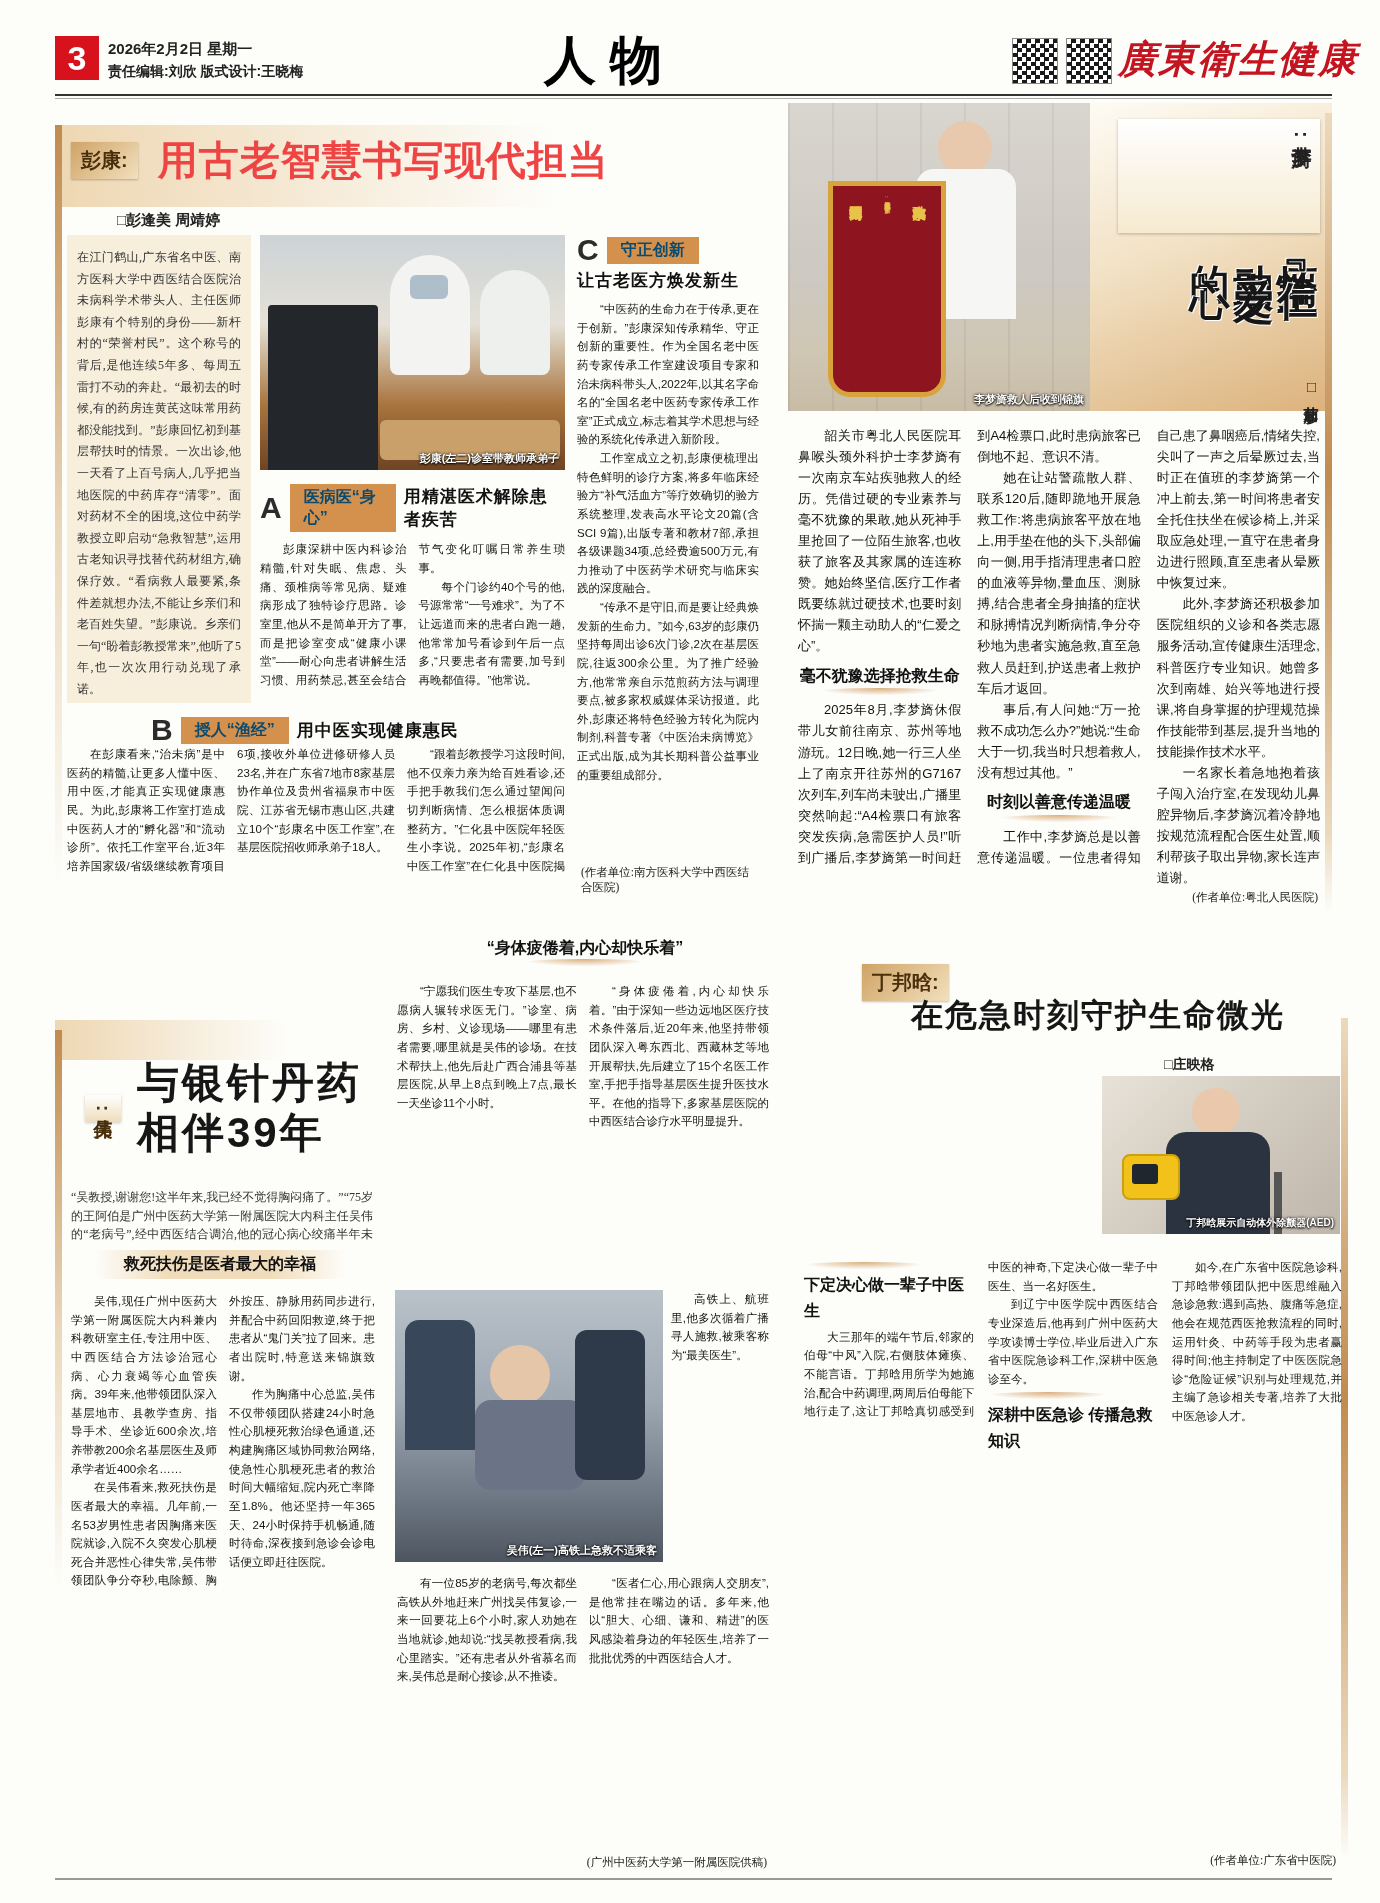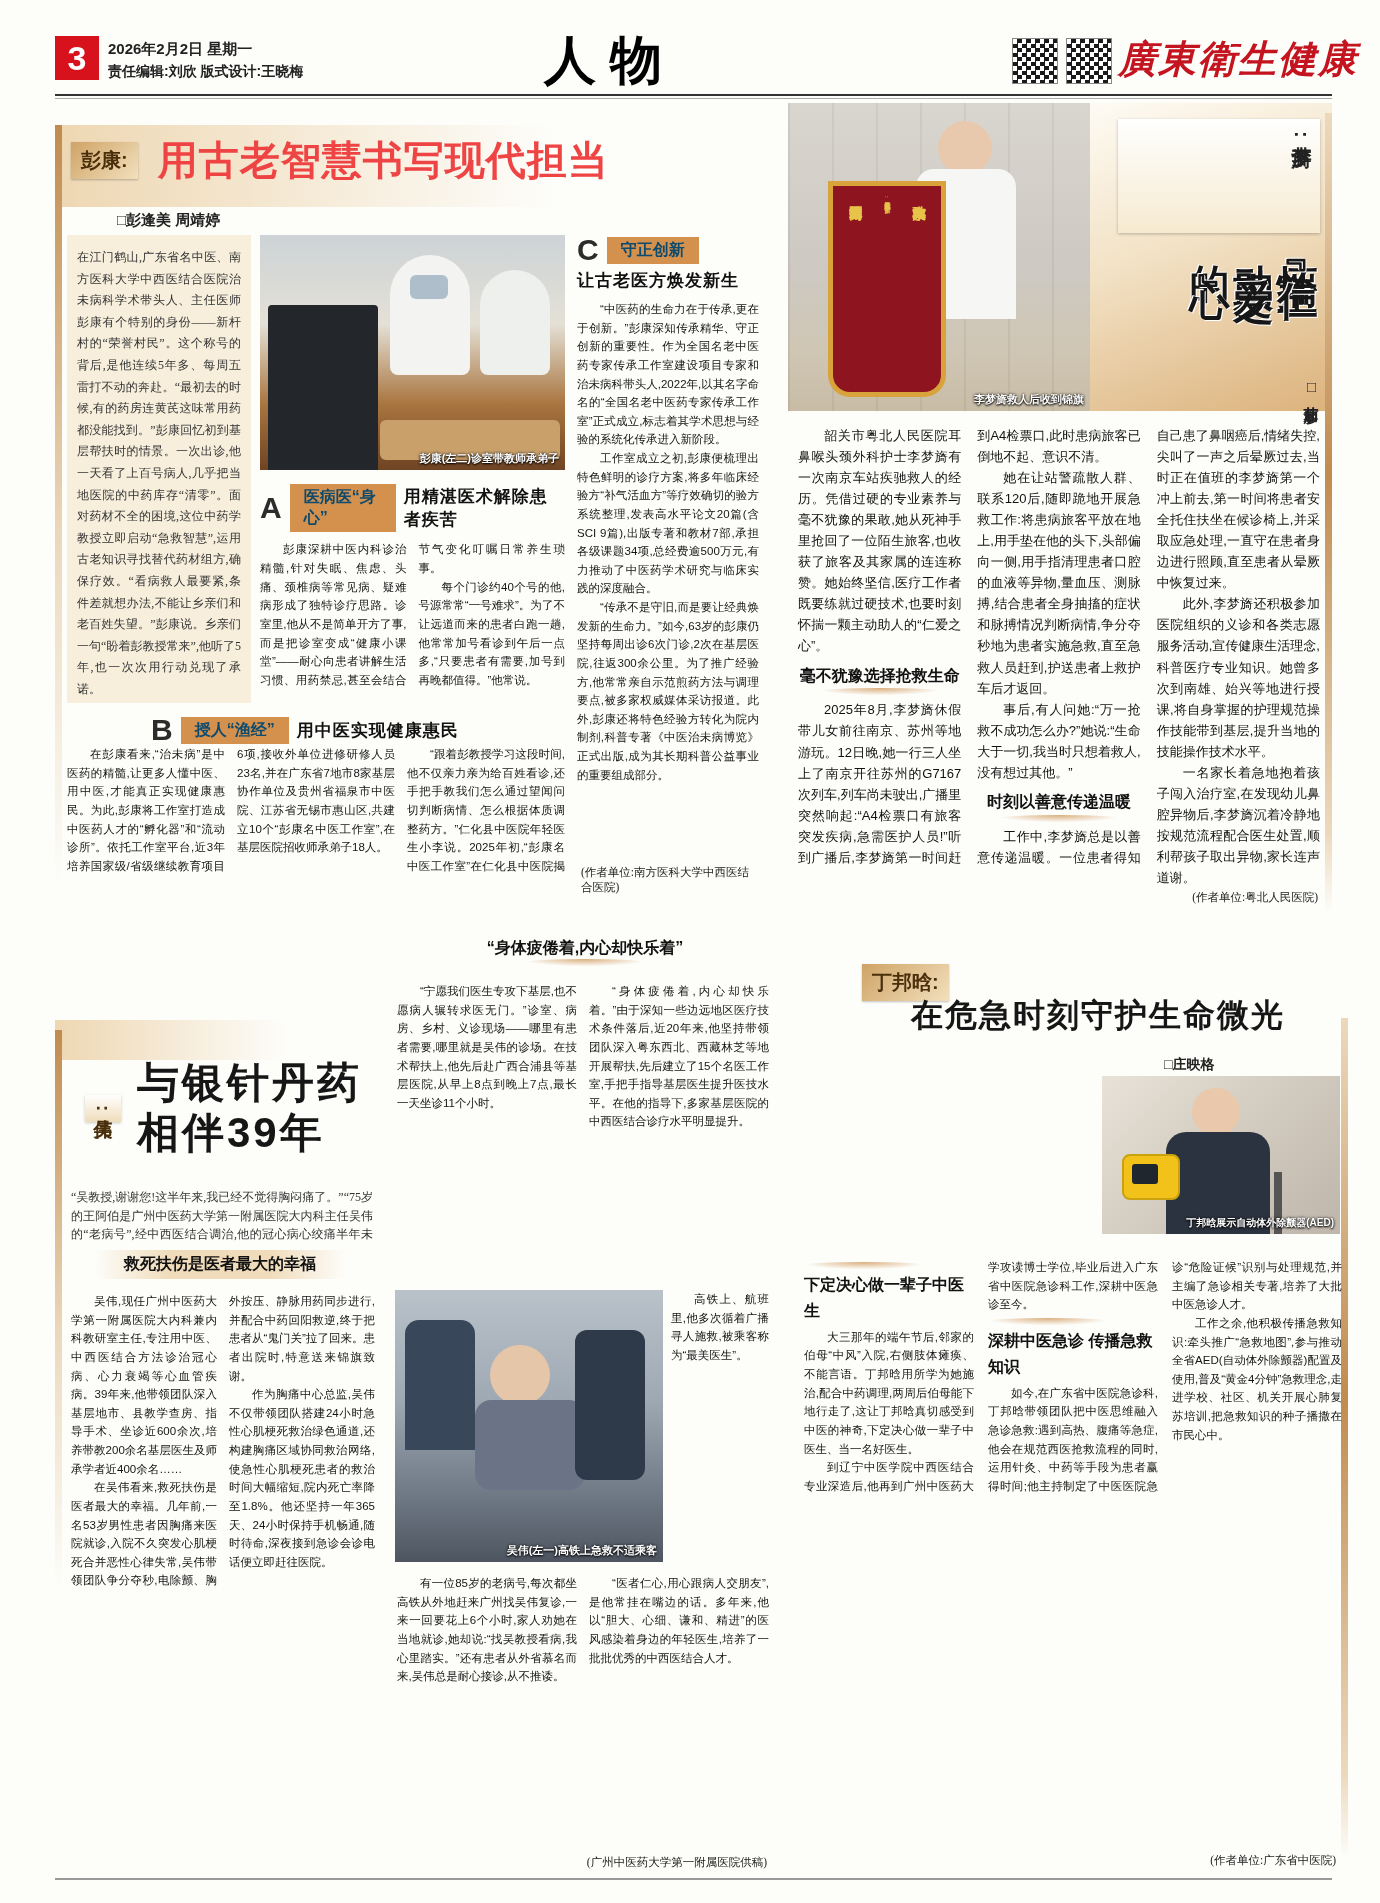--- a/index.html
+++ b/index.html
@@ -311,19 +311,18 @@
         <div class="swoosh"></div>
         <h4>下定决心做一辈子中医生</h4>
       </div>
       <p>大三那年的端午节后,邻家的伯母“中风”入院,右侧肢体瘫痪、不能言语。丁邦晗用所学为她施治,配合中药调理,两周后伯母能下地行走了,这让丁邦晗真切感受到中医的神奇,下定决心做一辈子中医生、当一名好医生。</p>
       <p>到辽宁中医学院中西医结合专业深造后,他再到广州中医药大学攻读博士学位,毕业后进入广东省中医院急诊科工作,深耕中医急诊至今。</p>
       <div class="subhead">
         <div class="swoosh"></div>
         <h4>深耕中医急诊 传播急救知识</h4>
       </div>
       <p>如今,在广东省中医院急诊科,丁邦晗带领团队把中医思维融入急诊急救:遇到高热、腹痛等急症,他会在规范西医抢救流程的同时,运用针灸、中药等手段为患者赢得时间;他主持制定了中医医院急诊“危险证候”识别与处理规范,并主编了急诊相关专著,培养了大批中医急诊人才。</p>
-      <p>工作之余,他积极传播急救知识:牵头推广“急救地图”,参与推动全省AED(自动体外除颤器)配置及使用,普及“黄金4分钟”急救理念,走进学校、社区、机关开展心肺复苏培训,把急救知识的种子播撒在市民心中。</p>
     </div>
     <div class="db-source source">(作者单位:广东省中医院)</div>
   </div>
 
   <div class="bottom-rule"></div>
 </div>
 
 </body></html>

